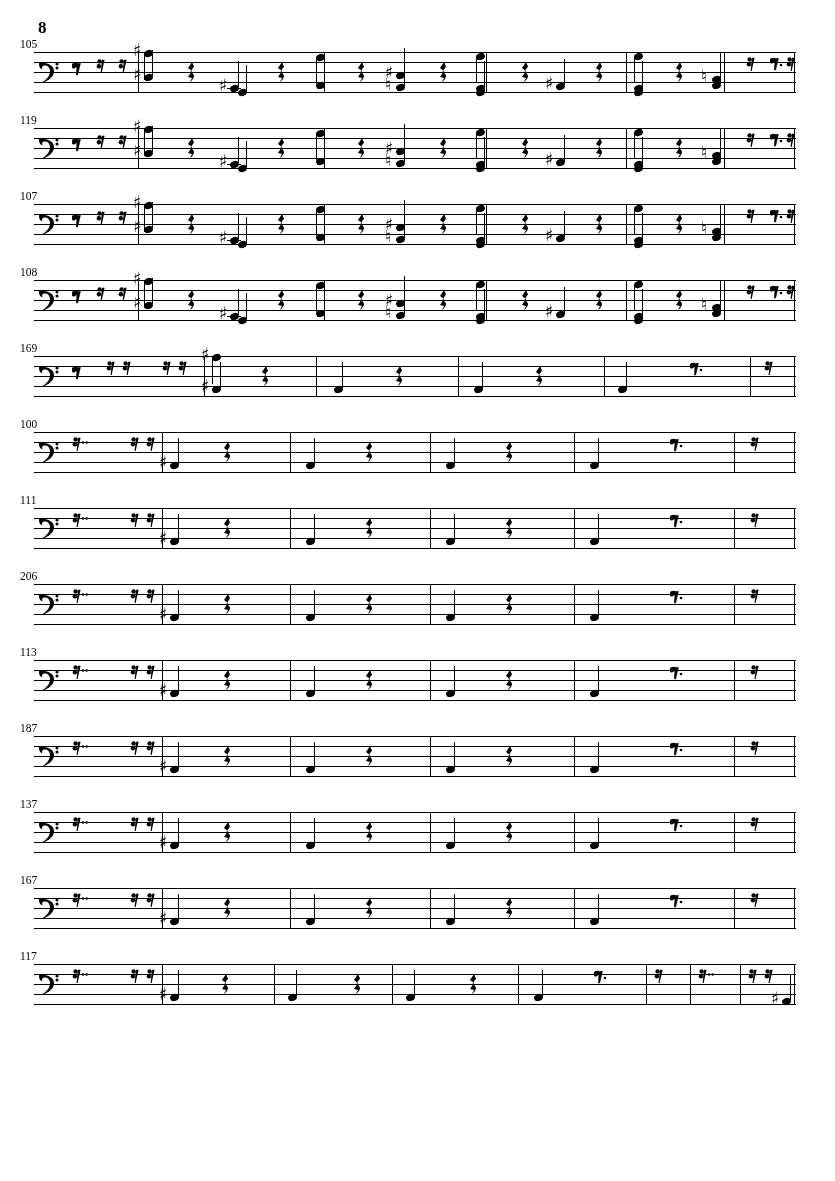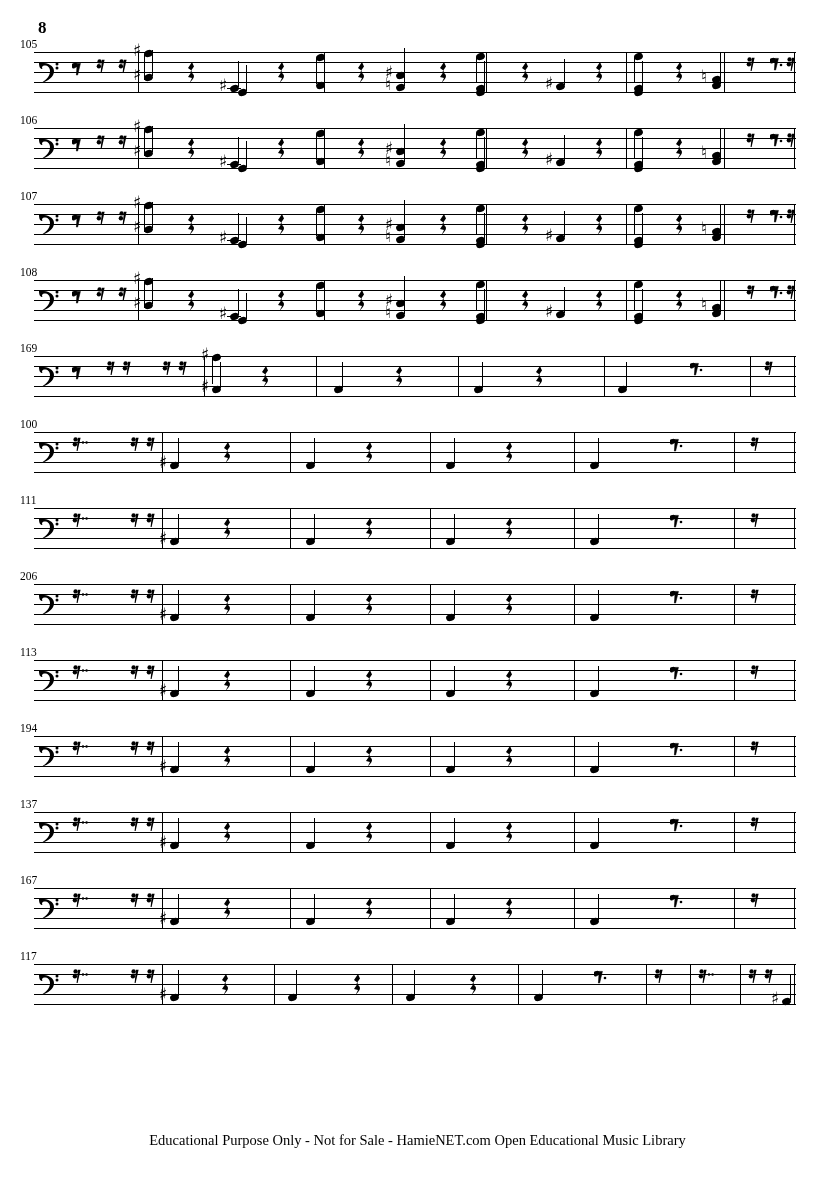--- a/index.html
+++ b/index.html
@@ -244,21 +244,21 @@
             <path d="M6.0 1.8 L8.6 1.8 L5.6 15 L4.6 15 Z" fill="#000"></path>
             <circle cx="3.6" cy="3.4" r="2.2" fill="#000"></circle>
             <circle cx="2.9" cy="8.2" r="2.2" fill="#000"></circle>
           </svg>
           <div class="endbar" style="left: 760px; width: 6px;">
             <div class="thin"></div>
           </div>
         </div>
       </div>
       <div class="system">
-        <div class="measure-number">106</div>
+        <div class="measure-number">119</div>
         <div class="stafffield">
           <div class="staff-lines">
             <i></i>
             <i></i>
             <i></i>
             <i></i>
             <i></i>
           </div>
           <svg width="26" height="26" style="position: absolute; left: 2px; top: 7px;">
             <path d="M3 4 C10 3 18 6 18 12 C18 18 12 22 5 24 C12 20 14 16 14 12 C14 8 11 6 8 6.5 C6 7 5.5 9 6.5 10 C4.5 10 3 8.5 3 4 Z" fill="#000"></path>
@@ -966,21 +966,21 @@
             <path d="M6.0 1.8 L8.6 1.8 L5.6 15 L4.6 15 Z" fill="#000"></path>
             <circle cx="3.6" cy="3.4" r="2.2" fill="#000"></circle>
             <circle cx="2.9" cy="8.2" r="2.2" fill="#000"></circle>
           </svg>
           <div class="endbar" style="left: 760px; width: 6px;">
             <div class="thin"></div>
           </div>
         </div>
       </div>
       <div class="system">
-        <div class="measure-number">194</div>
+        <div class="measure-number">187</div>
         <div class="stafffield">
           <div class="staff-lines">
             <i></i>
             <i></i>
             <i></i>
             <i></i>
             <i></i>
           </div>
           <svg width="26" height="26" style="position: absolute; left: 2px; top: 7px;">
             <path d="M3 4 C10 3 18 6 18 12 C18 18 12 22 5 24 C12 20 14 16 14 12 C14 8 11 6 8 6.5 C6 7 5.5 9 6.5 10 C4.5 10 3 8.5 3 4 Z" fill="#000"></path>
@@ -1272,14 +1272,13 @@
           <div class="notehead" style="left: 748px; top: 34px;"></div>
           <div class="stem" style="left: 756.2px; top: 10px; height: 26px;"></div>
           <div class="accidental" style="left: 737px; top: 26px;">♯</div>
           <div class="endbar" style="left: 760px; width: 6px;">
             <div class="thin"></div>
           </div>
         </div>
       </div>
     </div>
 
-  <div class="footer">Educational Purpose Only - Not for Sale - HamieNET.com Open Educational Music Library</div>
 </div>
 
 </body></html>

